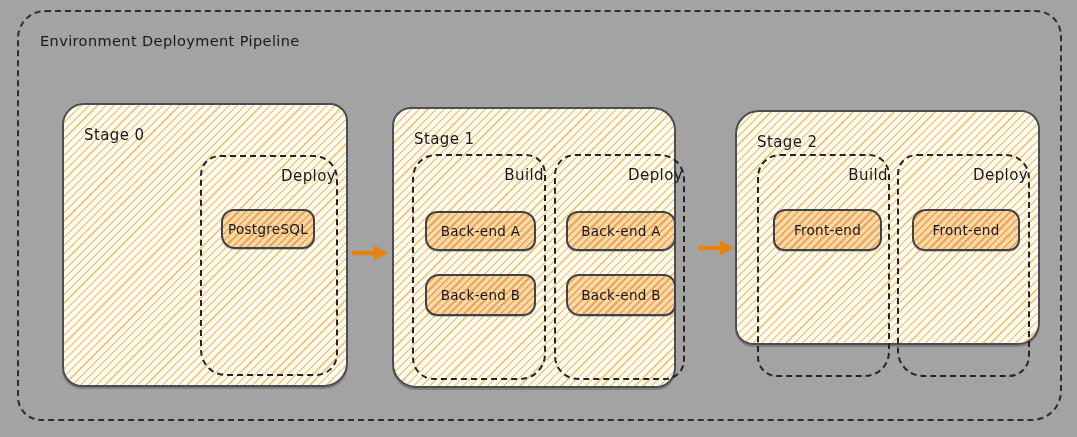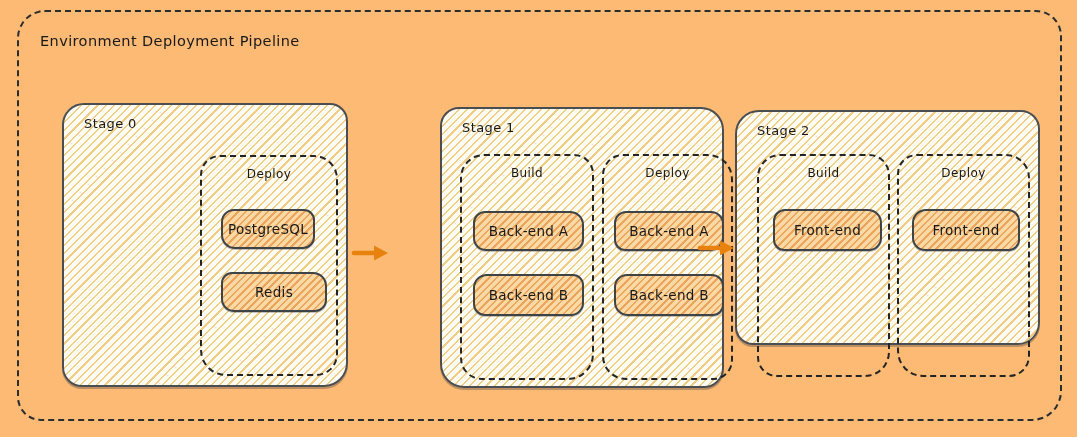--- a/index.html
+++ b/index.html
@@ -8,55 +8,55 @@
     --stage-fill-bg:#fffdf4;
     --item-fill-line:#eda45c;
     --item-fill-bg:#fbd9a4;
     --stage-border:#4a4e52;
     --dashed-border:#222426;
     --text:#17191c;
   }
   html,body{margin:0;padding:0;background:#ffffff;}
   .canvas{
     position:relative;width:1077px;height:437px;overflow:hidden;
-    font-family:"DejaVu Sans", sans-serif;color:var(--text);background:#fdba74;
+    font-family:"DejaVu Sans", sans-serif;color:var(--text);background:#a3a3a3;
   }
   .outer-frame{
     position:absolute;left:17px;top:10px;width:1041px;height:407px;
     border:2px dashed #2b2d2f;border-radius:28px 26px 30px 24px;
   }
   .diagram-title{
     position:absolute;left:40px;top:33px;font-size:14.5px;letter-spacing:.4px;
     color:var(--text);white-space:nowrap;
   }
   .stage{
     position:absolute;box-sizing:border-box;
     border:2.4px solid var(--stage-border);
     background:repeating-linear-gradient(135deg,
       var(--stage-fill-line) 0px, var(--stage-fill-line) 1.6px,
       var(--stage-fill-bg) 1.6px, var(--stage-fill-bg) 5.8px);
     box-shadow:0 2px 0 rgba(60,60,60,.35);
   }
   .stage-0{left:62px;top:103px;width:286px;height:284px;border-radius:22px 18px 24px 20px;}
-  .stage-1{left:392px;top:107px;width:284px;height:281px;border-radius:19px 23px 20px 24px;margin-left:48px;}
+  .stage-1{left:392px;top:107px;width:284px;height:281px;border-radius:19px 23px 20px 24px;}
   .stage-2{left:735px;top:110px;width:305px;height:235px;border-radius:24px 19px 22px 18px;}
   .stage-label{
-    position:absolute;left:20px;top:11px;font-size:13px;letter-spacing:.4px;white-space:nowrap;
+    position:absolute;left:20px;top:21px;font-size:15px;letter-spacing:.4px;white-space:nowrap;
   }
   .group{
     position:absolute;box-sizing:border-box;
     border:2px dashed var(--dashed-border);
   }
   .g-s0-deploy{left:136px;top:50px;width:138px;height:221px;border-radius:20px 24px 22px 26px;}
   .g-s1-build {left:18px; top:45px;width:134px;height:226px;border-radius:24px 20px 26px 22px;}
   .g-s1-deploy{left:160px;top:45px;width:131px;height:226px;border-radius:21px 25px 20px 24px;}
   .g-s2-build {left:20px; top:42px;width:133px;height:223px;border-radius:23px 21px 25px 20px;}
   .g-s2-deploy{left:160px;top:42px;width:133px;height:223px;border-radius:20px 24px 21px 26px;}
   .group-label{
-    text-align:center;padding-top:10px;font-size:12px;letter-spacing:.4px;white-space:nowrap;
+    text-align:right;padding-top:10px;font-size:15px;letter-spacing:.4px;white-space:nowrap;
   }
   .item{
     position:absolute;box-sizing:border-box;
     border:2px solid #3e4347;
     background:repeating-linear-gradient(135deg,
       var(--item-fill-line) 0px, var(--item-fill-line) 1.8px,
       var(--item-fill-bg) 1.8px, var(--item-fill-bg) 5.2px);
     display:flex;align-items:center;justify-content:center;
     font-size:13.5px;letter-spacing:.3px;white-space:nowrap;
     box-shadow:0 1px 0 rgba(70,70,70,.3);
@@ -82,21 +82,20 @@
 
   <div class="outer-frame"></div>
 
   <div class="diagram-title">Environment Deployment Pipeline</div>
 
   <section class="stage stage-0">
     <div class="stage-label">Stage 0</div>
     <div class="group g-s0-deploy">
       <div class="group-label">Deploy</div>
       <div class="item i-s0-0">PostgreSQL</div>
-      <div class="item i-s0-1">Redis</div>
     </div>
   </section>
 
   <div class="flow-arrow flow-arrow-1">
     <svg class="arrow-svg" width="38" height="20" viewBox="0 0 38 20" aria-hidden="true">
       <line x1="3" y1="10" x2="25" y2="10"></line>
       <path d="M23 2.5 L37 10 L23 17.5 Z"></path>
     </svg>
   </div>
 

